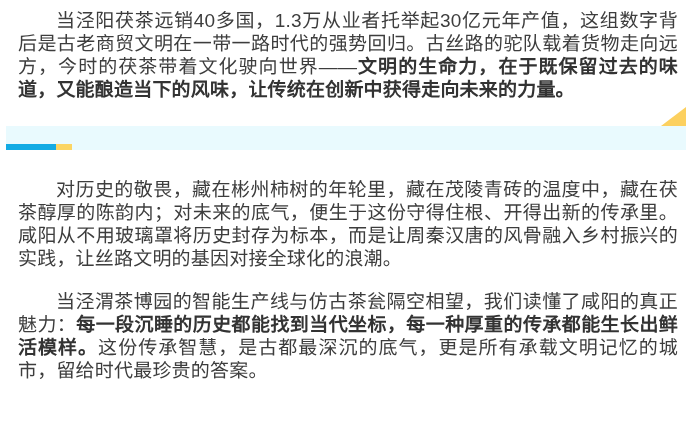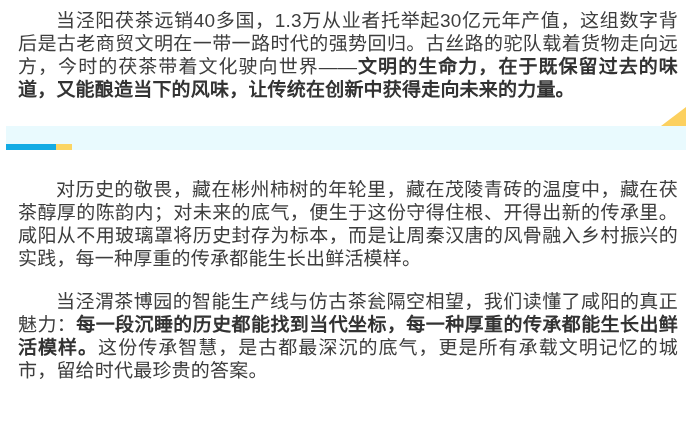--- a/index.html
+++ b/index.html
@@ -82,20 +82,20 @@
 
   <div class="section-divider">
     <div class="divider-triangle" style="border-bottom-color: rgb(252, 208, 95);"></div>
     <div class="divider-band" style="background-color: rgb(233, 250, 254);">
       <span class="accent-bar blue" style="background-color: rgb(19, 171, 228);"></span>
       <span class="accent-bar yellow" style="background-color: rgb(251, 213, 100);"></span>
     </div>
   </div>
 
   <p class="para">
-    <span>对历史的敬畏，藏在彬州柿树的年轮里，藏在茂陵青砖的温度中，藏在茯茶醇厚的陈韵内；对未来的底气，便生于这份守得住根、开得出新的传承里。咸阳从不用玻璃罩将历史封存为标本，而是让周秦汉唐的风骨融入乡村振兴的实践，每一种厚重的传承都能生长出鲜活模样。</span>
+    <span>对历史的敬畏，藏在彬州柿树的年轮里，藏在茂陵青砖的温度中，藏在茯茶醇厚的陈韵内；对未来的底气，便生于这份守得住根、开得出新的传承里。咸阳从不用玻璃罩将历史封存为标本，而是让周秦汉唐的风骨融入乡村振兴的实践，让丝路文明的基因对接全球化的浪潮。</span>
   </p>
 
   <p class="para">
     <span>当泾渭茶博园的智能生产线与仿古茶瓮隔空相望，我们读懂了咸阳的真正魅力：</span><strong>每一段沉睡的历史都能找到当代坐标，每一种厚重的传承都能生长出鲜活模样。</strong><span>这份传承智慧，是古都最深沉的底气，更是所有承载文明记忆的城市，留给时代最珍贵的答案。</span>
   </p>
 
 </main>
 
 </body></html>

